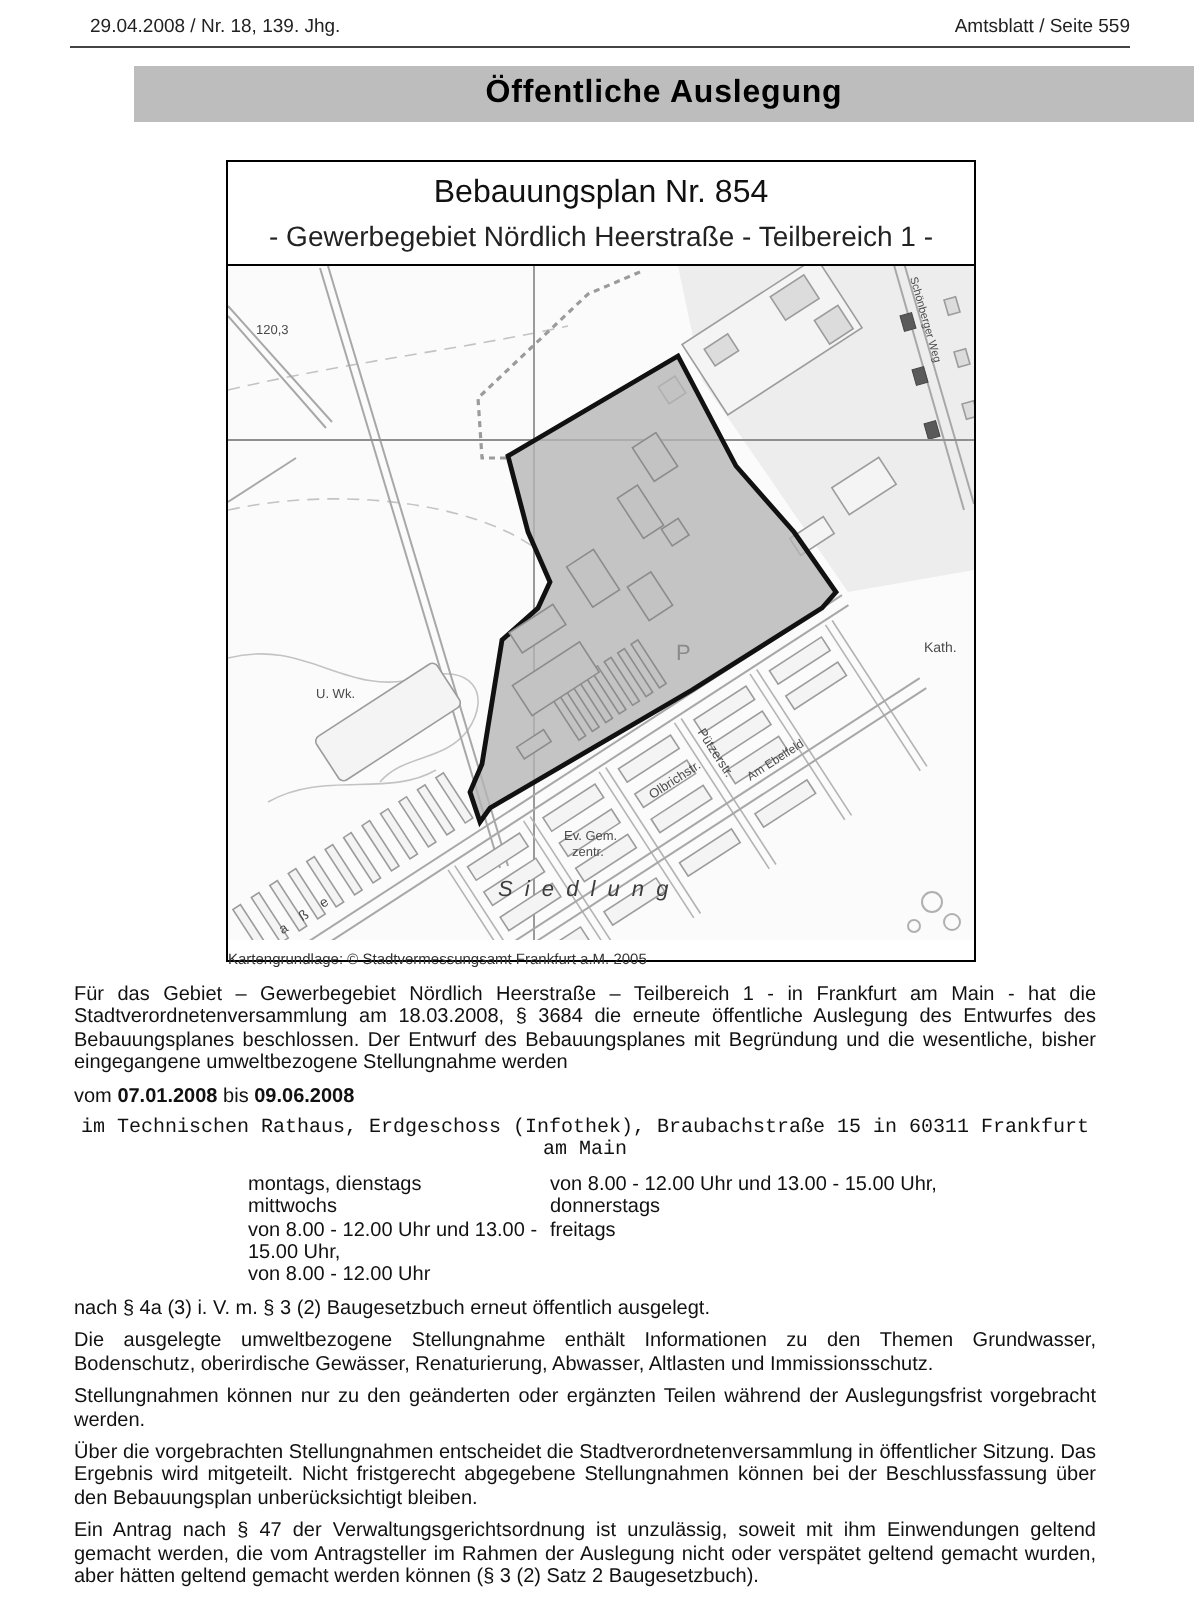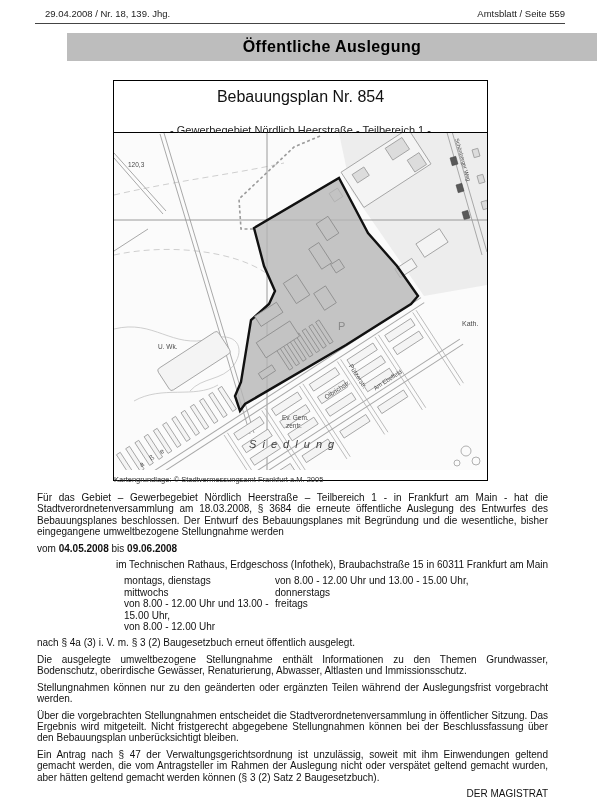--- a/index.html
+++ b/index.html
@@ -20,21 +20,21 @@
     background:#bdbdbd; text-align:center; line-height:28px;
     font-size:16px; font-weight:bold; letter-spacing:.4px; color:#000;margin-left:32px;
   }
   
   .mapbox{
     position:absolute; top:80px; left:113px; width:375px; height:401px;
     border:1px solid #000; box-sizing:border-box; background:#fff;
   }
   .mapbox .titles{height:52px; border-bottom:1px solid #000; text-align:center; box-sizing:border-box; padding-top:7px;}
   .mapbox .t1{font-size:16px; color:#111;}
-  .mapbox .t2{font-size:11px; color:#222; margin-top:18px;}
+  .mapbox .t2{font-size:14px; color:#222; margin-top:4px;}
   .mapbox svg{display:block;}
   .mapcap{
     position:absolute; top:475px; left:114px; font-size:7.5px; color:#333;
   }
   
   .body{
     position:absolute; top:492px; left:37px; width:527px;
     font-size:10px; line-height:11.4px; color:#111;
   }
   .body p{margin:0 16px 5px 0; text-align:justify;}
@@ -234,26 +234,26 @@
     </svg>
   </div>
 
   <div class="mapcap">Kartengrundlage: © Stadtvermessungsamt Frankfurt a.M. 2005</div>
 
   <div class="body">
     <p>Für das Gebiet – Gewerbegebiet Nördlich Heerstraße – Teilbereich 1 - in Frankfurt am Main - hat die Stadtverordnetenversammlung am 18.03.2008, § 3684 die erneute öffentliche Auslegung des Entwurfes des Bebauungsplanes beschlossen. Der Entwurf des Bebauungsplanes mit Begründung und die wesentliche, bisher eingegangene umweltbezogene Stellungnahme werden</p>
 
     <p class="period">
       <span>vom</span>
-      <b>04.05.2008</b>
+      <b>07.01.2008</b>
       <span>bis</span>
       <b>09.06.2008</b>
     </p>
 
-    <p style="text-align:right;">im Technischen Rathaus, Erdgeschoss (Infothek), Braubachstraße 15 in 60311 Frankfurt am Main</p>
+    <p style="text-align:center;font-family:Liberation Mono, monospace;">im Technischen Rathaus, Erdgeschoss (Infothek), Braubachstraße 15 in 60311 Frankfurt am Main</p>
 
     <div class="sched">
       <span>montags, dienstags</span>
       <span>von 8.00 - 12.00 Uhr und 13.00 - 15.00 Uhr,</span>
       <span>mittwochs</span>
       <span>donnerstags</span>
       <span>von 8.00 - 12.00 Uhr und 13.00 - 15.00 Uhr,</span>
       <span>freitags</span>
       <span>von 8.00 - 12.00 Uhr</span>
     </div>

